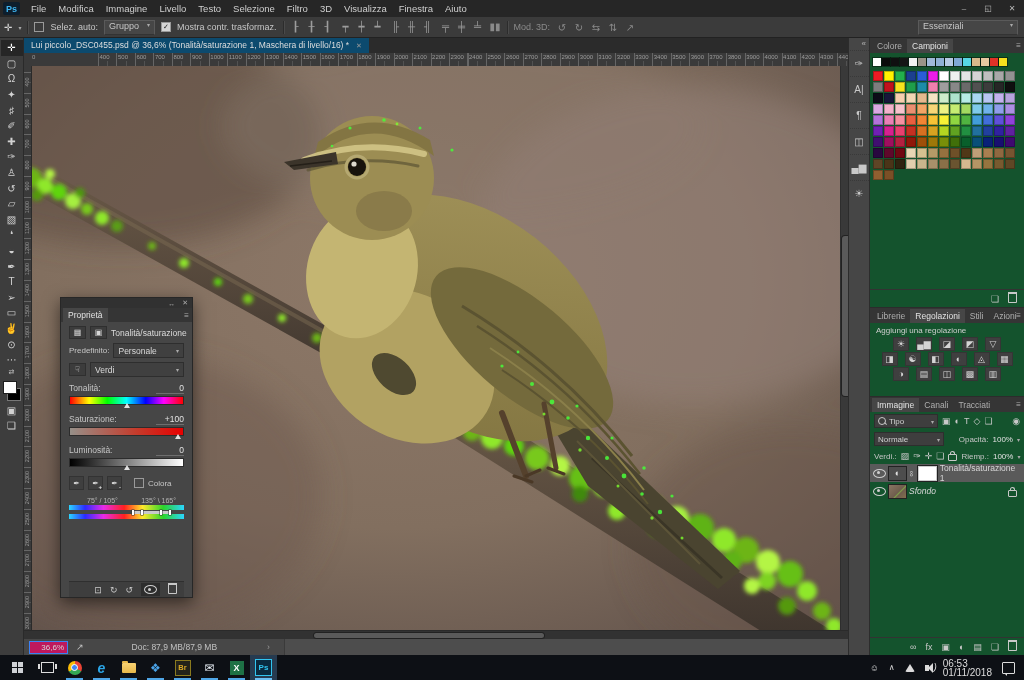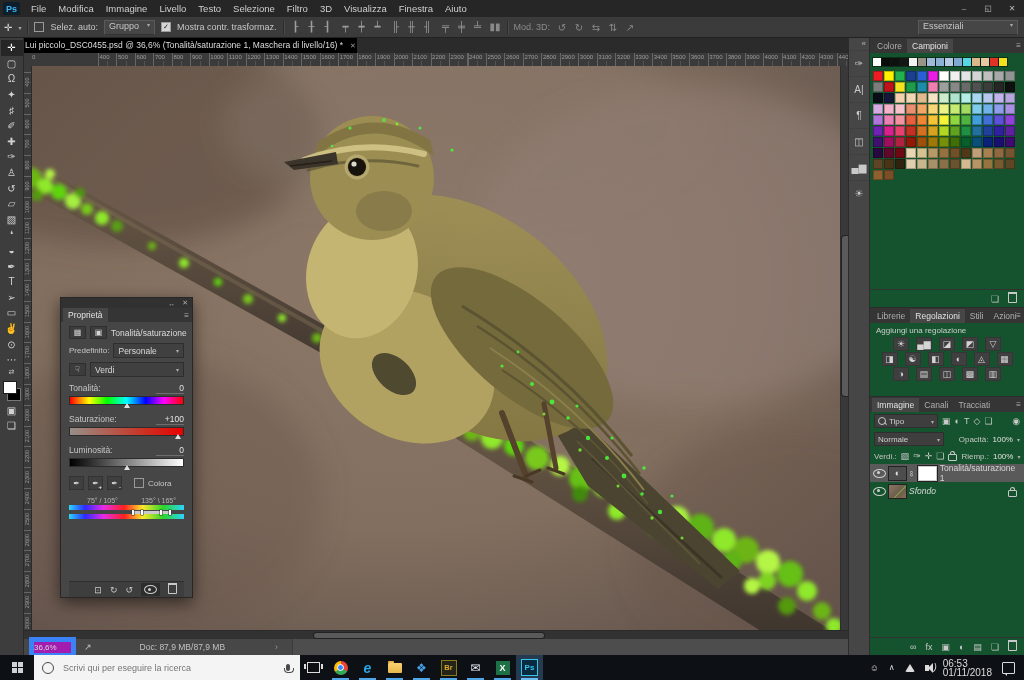--- a/index.html
+++ b/index.html
@@ -30,21 +30,21 @@
   #toolbar{left:0;top:38px;width:24px;height:617px;background:#3d3d3d;border-right:1px solid #2a2a2a;
            display:flex;flex-direction:column;align-items:center;padding-top:2px;box-sizing:border-box}
   .tool{width:22px;height:15.6px;display:flex;align-items:center;justify-content:center;color:#d2d2d2;font-size:10px;flex:0 0 auto}
   .tool.active{background:#262626;color:#fff}
   .fgbg{position:relative;width:20px;height:22px;margin-top:4px}
   .fg{position:absolute;left:1px;top:1px;width:12px;height:11px;background:#fff;border:1px solid #1d1d1d;z-index:2}
   .bg{position:absolute;right:1px;bottom:1px;width:12px;height:11px;background:#000;border:1px solid #777}
   .swap-mini{font-size:7px;color:#c0c0c0;height:9px;line-height:9px}
   
   #tabbar{left:24px;top:38px;width:824px;height:15px;background:#2b2b2b;display:flex}
-  .doc-tab{background:#000000;color:#dedede;font-size:8.5px;line-height:15px;padding:0 1px;display:flex;gap:7px;
+  .doc-tab{background:#0c4a6e;color:#dedede;font-size:8.5px;line-height:15px;padding:0 7px;display:flex;gap:7px;
            align-items:flex-start;white-space:nowrap}
   .tab-close{color:#9a9a9a;font-size:7px}
   #hruler{left:24px;top:53px;width:824px;height:13px;background:#3a3a3a;border-bottom:1px solid #2a2a2a;overflow:hidden;
     background-image:
       repeating-linear-gradient(90deg,#666 0 1px,transparent 1px 18.475px),
       repeating-linear-gradient(90deg,#525252 0 1px,transparent 1px 9.2375px);
     background-size:100% 13px,100% 5px;background-position:74px 0,74px 8px;background-repeat:no-repeat}
   .hlab{position:absolute;top:1px;font-size:6px;color:#9c9c9c}
   #vruler{left:24px;top:66px;width:8px;height:564px;background:#3a3a3a;border-right:1px solid #2a2a2a;overflow:hidden;
     background-image:
@@ -53,22 +53,22 @@
     background-size:8px 100%,3px 100%;background-position:0 6px,5px 6px;background-repeat:no-repeat;box-sizing:border-box}
   .vlab{position:absolute;left:-6px;width:20px;height:8px;font-size:5.5px;color:#9c9c9c;transform:rotate(-90deg);text-align:center}
   #canvas{left:32px;top:66px;width:808px;height:564px;background:#55483d}
   #vscroll{left:840px;top:66px;width:8px;height:564px;background:#393939;border-left:1px solid #2e2e2e;box-sizing:border-box}
   #vscroll .thumb{margin:170px 1px 0;height:160px;background:#5a5a5a;border-radius:3px}
   #hscroll{left:24px;top:630px;width:824px;height:9px;background:#323232;border-top:1px solid #2a2a2a;box-sizing:border-box}
   #hscroll .thumb{margin:2px 0 0 290px;height:5px;width:230px;background:#5a5a5a;border-radius:3px}
   
   #statusbar{left:24px;top:639px;width:824px;height:16px;background:#474747;display:flex;align-items:center;
              font-size:8.5px;color:#c2c2c2;gap:8px;padding-left:5px;box-sizing:border-box}
-  .zoom-field{background:#a21caf;border:5px solid #3b82f6;width:34px;height:11px;line-height:11px;padding-right:3px;
-              text-align:left;font-size:8px;color:#d6d6d6}
+  .zoom-field{background:#be185d;border:1px solid #3b82f6;width:34px;height:11px;line-height:11px;padding-right:3px;
+              text-align:right;font-size:8px;color:#d6d6d6}
   .export-icon{color:#c0c0c0;font-size:9px}
   .doc-info{margin-left:40px}
   .status-chevron{margin-left:42px;color:#9a9a9a}
   .status-rest{flex:1;align-self:stretch;background:#4d4d4d;border-left:1px solid #3a3a3a;margin-left:6px}
   
   #dockstrip{left:848px;top:38px;width:21px;height:617px;background:#464646;border-left:1px solid #2c2c2c;
              display:flex;flex-direction:column;align-items:center;box-sizing:border-box}
   .dock-collapse{color:#b5b5b5;font-size:8px;height:12px;line-height:12px;align-self:flex-end;margin-right:3px}
   .dock-icon{width:19px;height:25px;display:flex;align-items:center;justify-content:center;color:#c9c9c9;font-size:10px;
              border-top:1px dotted #393939;flex:0 0 auto}
@@ -920,25 +920,20 @@
 
 <div id="taskbar" class="abs">
   <span class="tb-start">
     <span class="win-logo">
         <i></i>
         <i></i>
         <i></i>
         <i></i>
       </span>
   </span>
-  <span class="tb-search">
-    <span class="search-circle"></span>
-    <input class="search" placeholder="Scrivi qui per eseguire la ricerca" style="">
-    <i class="i-mic"></i>
-  </span>
   <span id="tb-apps" style="display:flex">
       <span class="tb-app">
         <i class="i-taskview"></i>
       </span>
       <span class="tb-app running">
         <i class="i-chrome"></i>
       </span>
       <span class="tb-app running">
         <span class="i-edge">e</span>
       </span>

